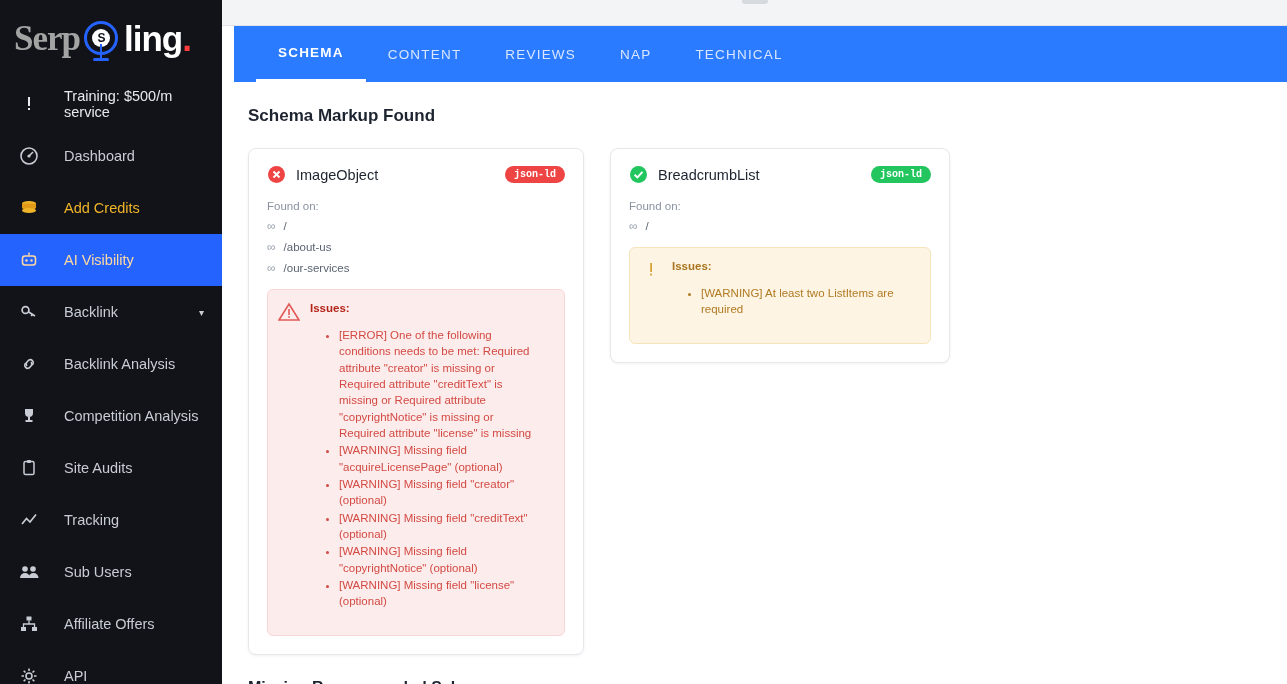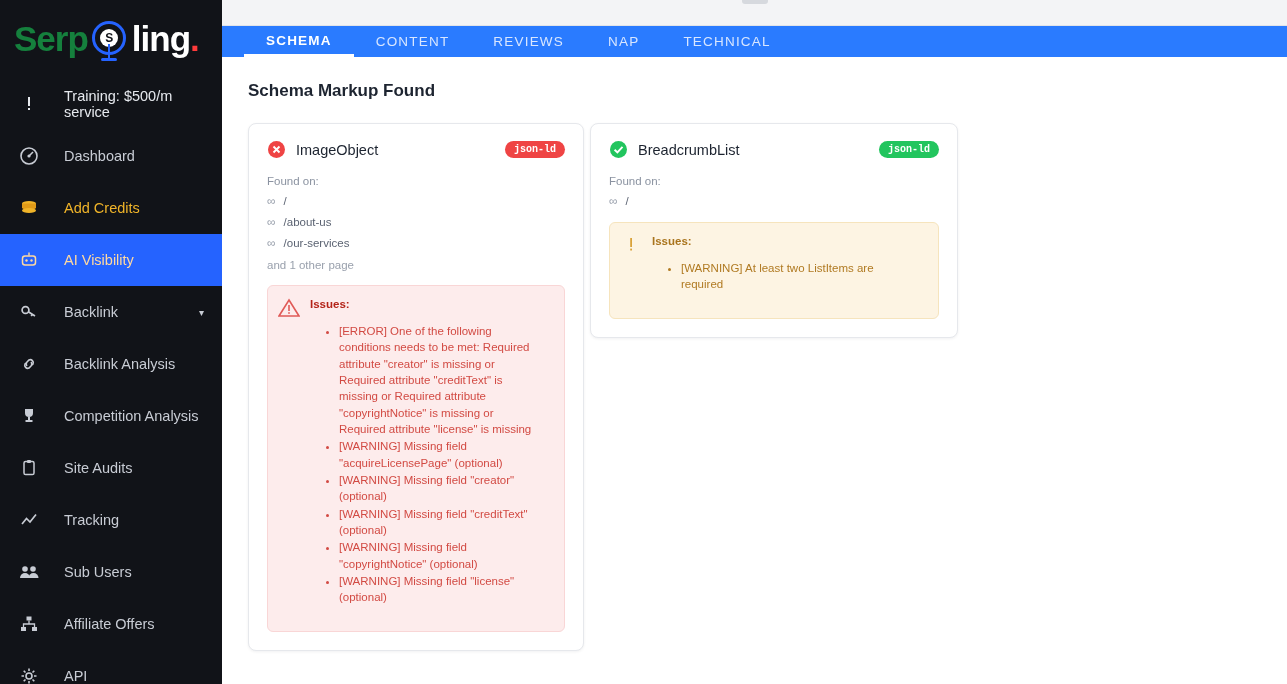--- a/index.html
+++ b/index.html
@@ -34,21 +34,21 @@
   }
   .logo {
     font-size: 35px;
     font-weight: bold;
     letter-spacing: -1px;
     color: #ffffff;
     position: relative;
     display: flex;
     align-items: center;
   }
-  .logo .s1 { color:#15803d; }
+  .logo .s1 { color:#a3a3a3;font-family:Liberation Serif, serif; }
   .logo .ring {
     position: relative;
     width: 42px; height: 42px;
     margin: 0 1px;
     display: inline-block;
   }
   .logo .ring .outer {
     position: absolute; left: 3px; top: 3px;
     width: 34px; height: 34px;
     border: 3px solid #2563ff;
@@ -127,25 +127,26 @@
   }
   .topstrip .nub {
     position: absolute;
     left: 50%; top: 0;
     transform: translateX(-50%);
     width: 26px; height: 4px;
     background: #d6d9de;
     border-radius: 0 0 3px 3px;
   }
   .tabs {
-    height: 31px;
+    height: 56px;
     background: #2a7bff;
     display: flex;
     align-items: stretch;
     padding-left: 22px;
+    margin-left: 12px;
   }
   .tab {
     display: flex;
     align-items: center;
     padding: 0 22px;
     color: #d8e6ff;
     font-size: 13.5px;
     letter-spacing: 1.2px;
     font-weight: 500;
     cursor: pointer;
@@ -162,32 +163,32 @@
     overflow: hidden;
   }
   .section-title {
     font-size: 17px;
     font-weight: bold;
     color: #1d2430;
     margin: 2px 0 22px 0;
   }
   .cards {
     display: flex;
-    gap: 6px;
+    gap: 26px;
     align-items: flex-start;
   }
   .card {
     background: #ffffff;
     border: 1px solid #e6e8ec;
     border-radius: 8px;
     box-shadow: 0 1px 3px rgba(16,24,40,.06);
     padding: 16px 18px 18px 18px;
   }
   .card.wide { width: 336px; }
-  .card.wide2 { width: 368px; }
+  .card.wide2 { width: 340px; }
   .card-head {
     display: flex;
     align-items: center;
     gap: 10px;
   }
   .status-ic { width: 19px; height: 19px; flex: 0 0 19px; }
   .card-title {
     font-size: 14.5px;
     color: #1d2430;
   }
@@ -450,21 +451,20 @@
             <span>/</span>
           </div>
           <div class="url-row">
             <span class="link-ic">∞</span>
             <span>/about-us</span>
           </div>
           <div class="url-row">
             <span class="link-ic">∞</span>
             <span>/our-services</span>
           </div>
-          <div class="other-pages">and 1 other page</div>
 
           <div class="issues-box red">
             <span class="issues-ic">
               <svg width="22" height="20" viewBox="0 0 22 20">
                   <path d="M11 2 L21 18 H1 Z" fill="none" stroke="#e05a57" stroke-width="1.6"></path>
                   <rect x="10.2" y="7" width="1.6" height="6" fill="#e05a57"></rect>
                   <rect x="10.2" y="14.2" width="1.6" height="1.6" fill="#e05a57"></rect>
                 </svg>
             </span>
             <div class="issues-body">

